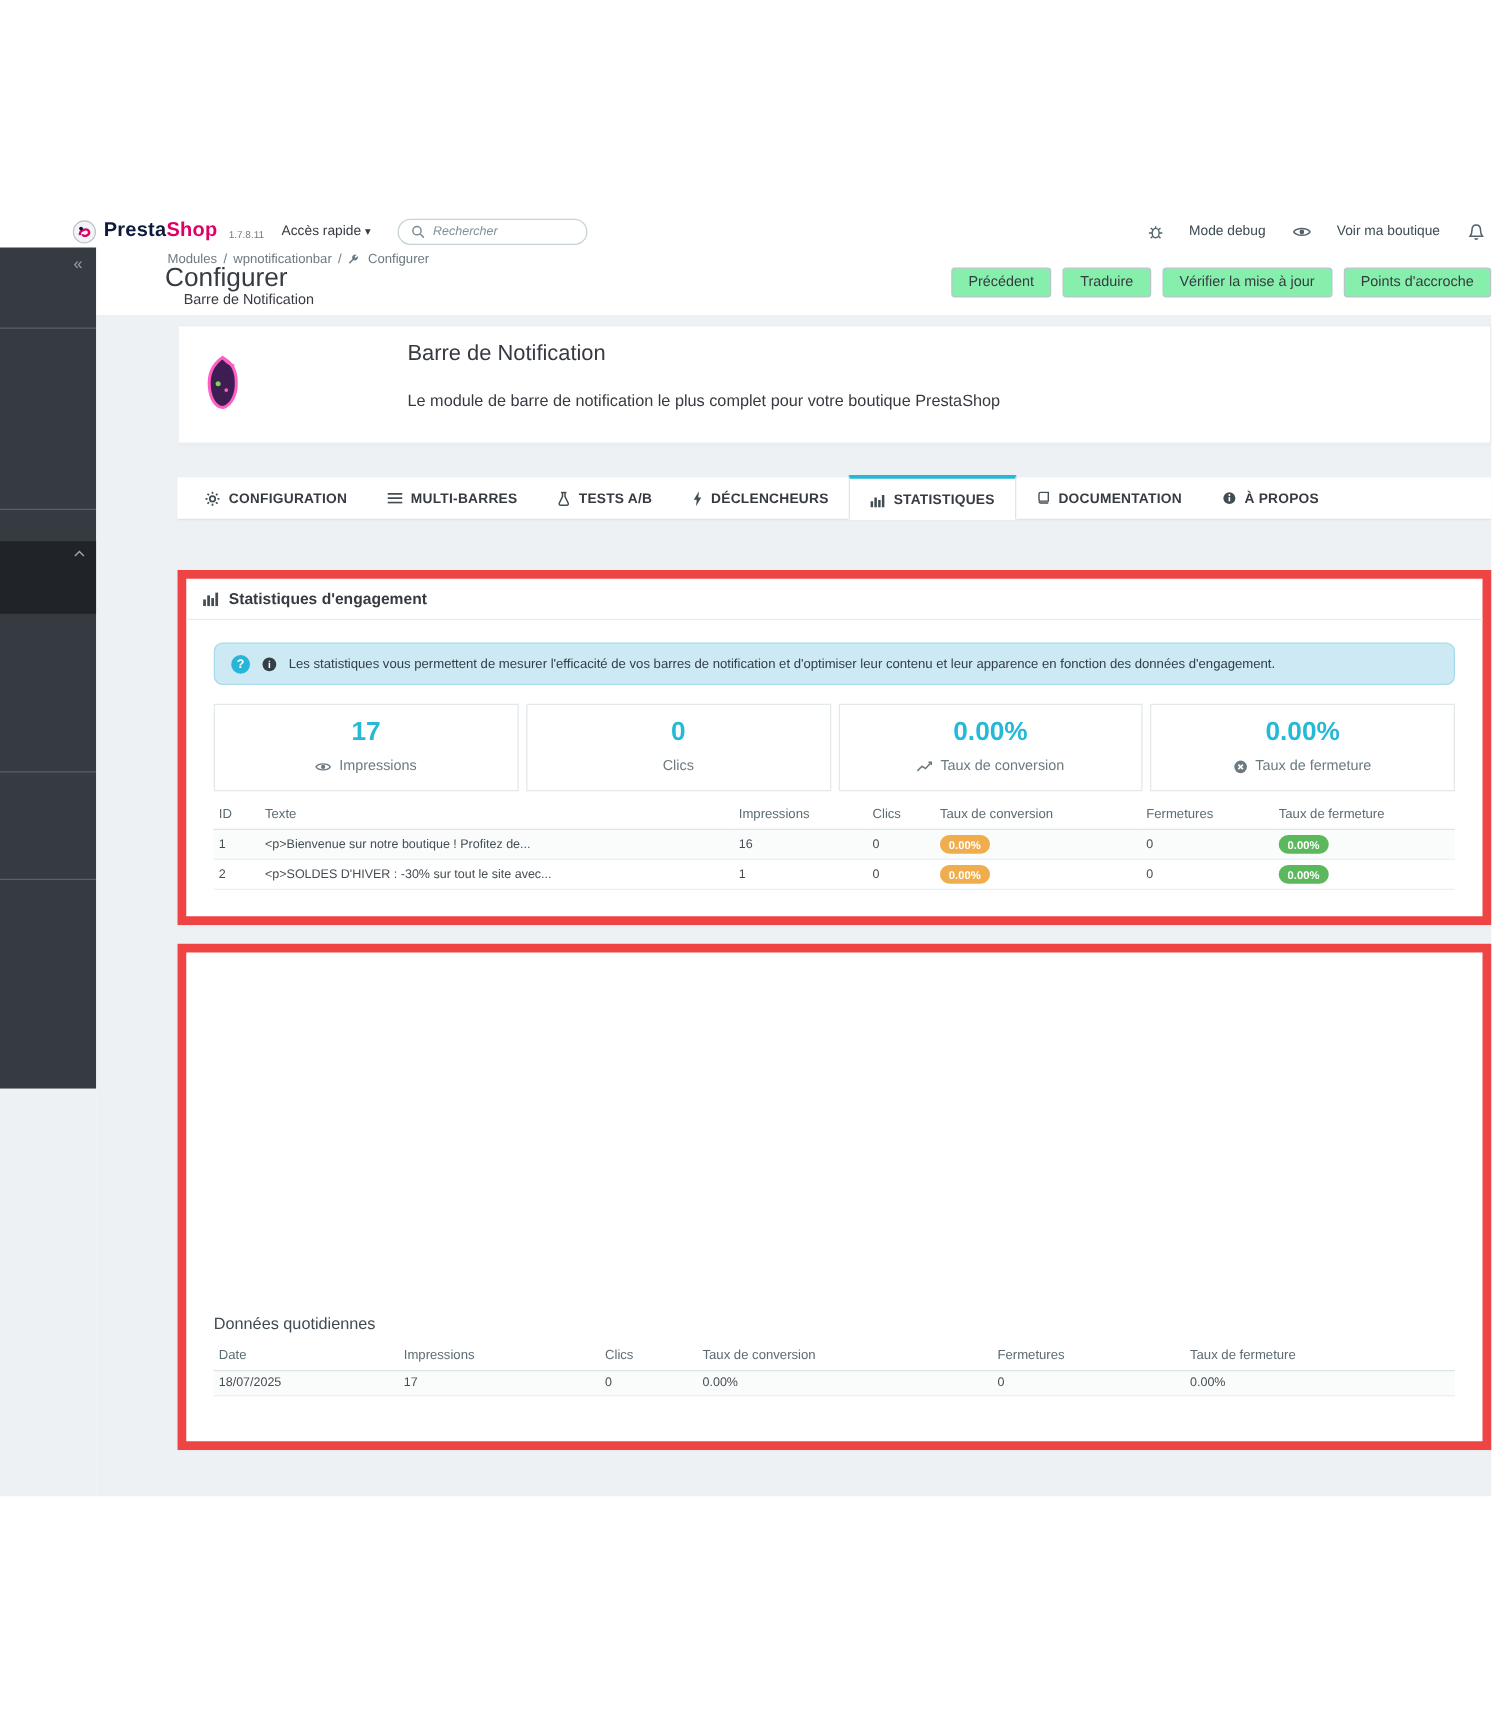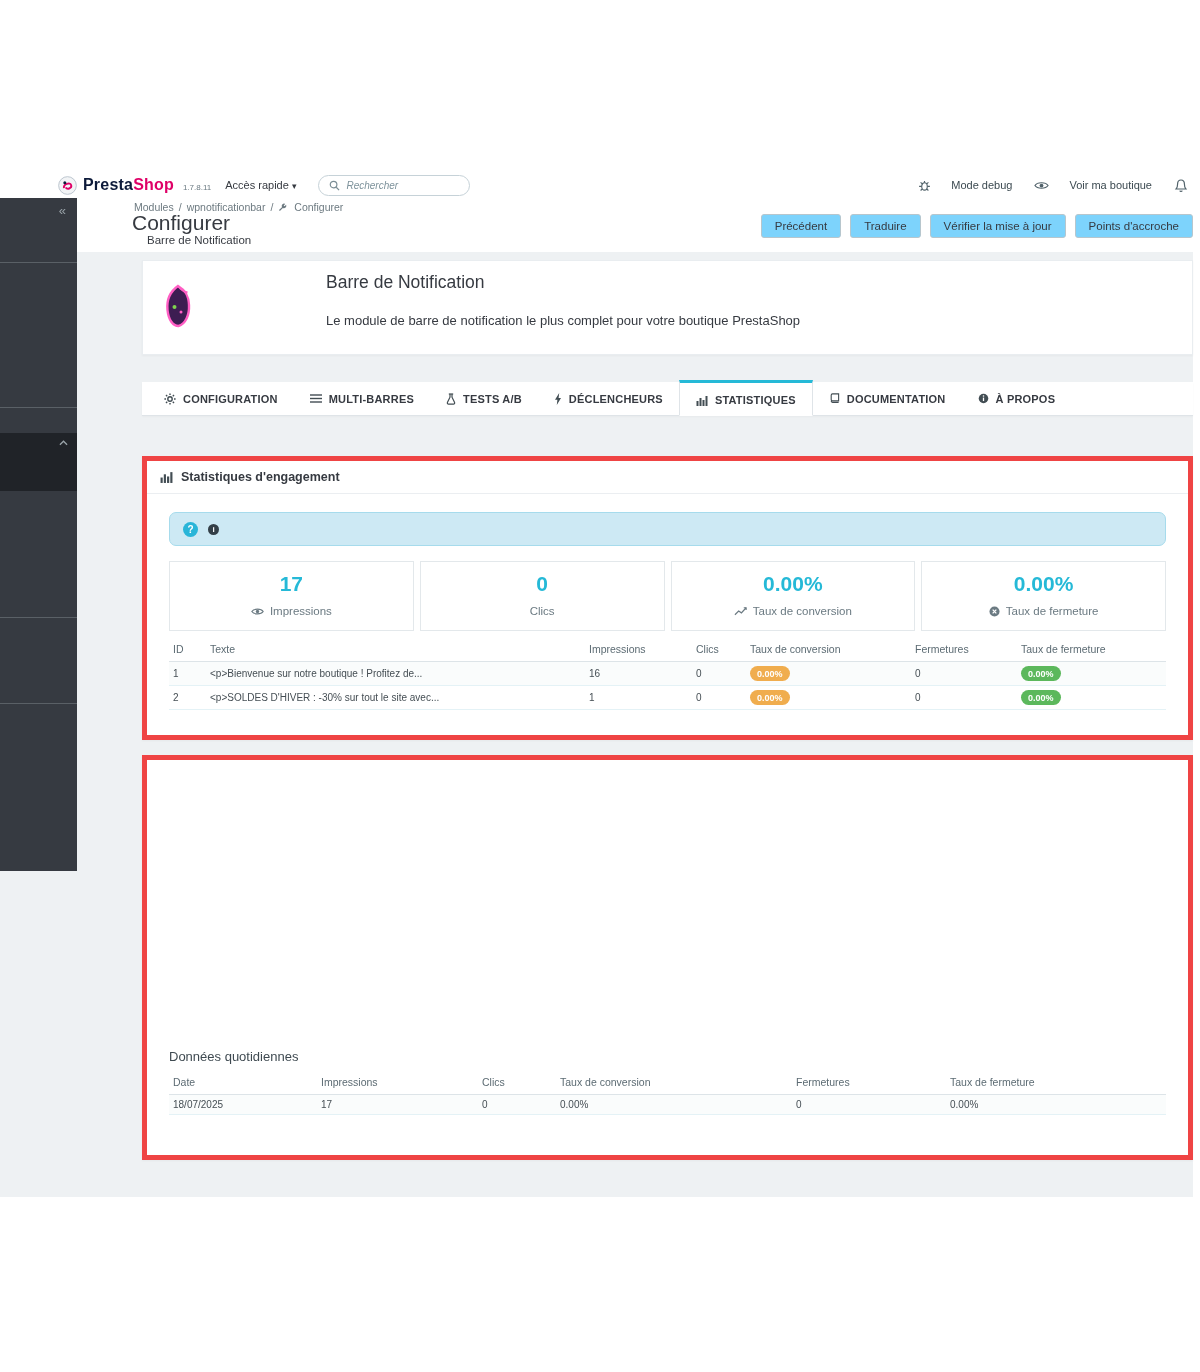--- a/index.html
+++ b/index.html
@@ -37,21 +37,21 @@
 
   
   .pagehead { position:absolute; top:198px; left:77px; width:1123px; height:54px; background:#fff; }
   .breadcrumb { position:absolute; left:57px; top:3px; font-size:10.5px; color:#6d7a81;
     display:flex; align-items:center; gap:5px; }
   .breadcrumb .crumb { cursor:pointer; }
   .breadcrumb .wrench { margin-right:2px; }
   .page-title { position:absolute; left:55px; top:13px; font-size:21px; font-weight:400; color:#363a41; }
   .page-subtitle { position:absolute; left:70px; top:36px; font-size:11.5px; color:#363a41; }
   .toolbar { position:absolute; right:7px; top:16px; display:flex; gap:9px; }
-  .btn { background:#7dd3fc; border:1px solid #b7c6cd; border-radius:3px; padding:5px 13px;
+  .btn { background:#86efac; border:1px solid #b7c6cd; border-radius:3px; padding:5px 13px;
     font-size:11.5px; color:#363a41; font-family:inherit; cursor:pointer; white-space:nowrap; }
 
   
   .content-bg { position:absolute; top:252px; left:77px; width:1116px; height:945px; background:#eef1f3; }
   .content-bg-left { position:absolute; top:871px; left:0; width:77px; height:326px; background:#eef1f3; }
 
   
   .module-card { position:absolute; top:260px; left:142px; width:1051px; height:95px;
     background:#fff; border:1px solid #e9edf0; box-shadow:0 1px 2px rgba(0,0,0,.04); }
   .module-logo { position:absolute; left:16px; top:20px; }
@@ -64,21 +64,21 @@
   
   .tabbar { position:absolute; top:382px; left:142px; width:1051px; height:34px; background:#fff;
     border-bottom:1px solid #dfe4e8; display:flex; padding-left:6px; box-shadow:0 1px 2px rgba(0,0,0,.03); }
   .tab { display:flex; align-items:center; gap:7px; padding:0 16px; font-size:11px; font-weight:700;
     color:#363a41; letter-spacing:.2px; cursor:pointer; }
   .tab.active { border:1px solid #dfe4e8; border-top:3px solid #25b9d7; border-bottom:1px solid #fff;
     margin-top:-2px; margin-bottom:-1px; background:#fff; position:relative; z-index:2; padding-top:2px; }
 
   
   .panel { position:absolute; left:142px; width:1051px; background:#fff;
-    border:5px solid #ef4444; box-shadow:0 1px 2px rgba(0,0,0,.04); }
+    border:7px solid #ef4444; box-shadow:0 1px 2px rgba(0,0,0,.04); }
   .panel-stats { top:456px; height:284px; }
   .panel-evo { top:755px; height:405px; }
   .panel-header { height:33px; border-bottom:1px solid #ebeef1; display:flex; align-items:center;
     gap:8px; padding:0 13px; font-size:12.5px; font-weight:700; color:#363a41; }
   .panel-evo .panel-header { height:28px; }
   .panel-body { padding:18px 22px 0 22px; }
   .panel-evo .panel-body { padding:0 22px; }
 
   
   .alert-info { height:34px; background:#cde9f4; border:1px solid #a6dbec; border-radius:7px;
@@ -319,20 +319,21 @@
           <rect x="6.5" y="5" width="2" height="6"></rect>
           <rect x="9.5" y="1" width="2" height="10"></rect>
         </svg>
     </span>
     <span>Statistiques d'engagement</span>
   </div>
   <div class="panel-body">
     <div class="alert-info">
       <span class="q-circle">?</span>
       <span class="i-circle">i</span>
+      <span>Les statistiques vous permettent de mesurer l'efficacité de vos barres de notification et d'optimiser leur contenu et leur apparence en fonction des données d'engagement.</span>
     </div>
 
     <div class="cards">
       <div class="card">
         <div class="card-value">17</div>
         <div class="card-label">
           <span>
             <svg width="13" height="9" viewBox="0 0 16 11">
                 <path d="M1 5.5 C3.5 1.6 12.5 1.6 15 5.5 C12.5 9.4 3.5 9.4 1 5.5 Z" fill="none" stroke="#6b7a82" stroke-width="1.4"></path>
                 <circle cx="8" cy="5.5" r="2.1" fill="#6b7a82"></circle>

